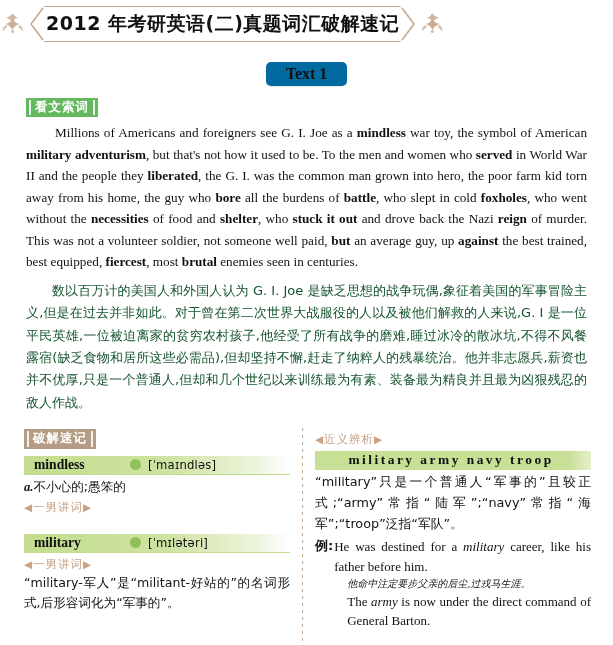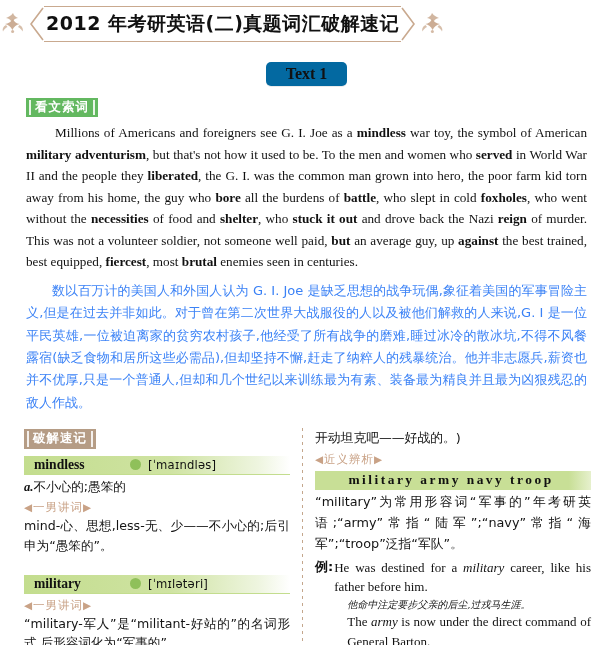--- a/index.html
+++ b/index.html
@@ -114,21 +114,21 @@
   }
   .en-para b { font-weight: bold; }
 
   .zh-para {
     margin: 7px 26px 0 26px;
     font-family: "DejaVu Sans", sans-serif;
     font-size: 13px;
     line-height: 1.72;
     text-align: justify;
     text-indent: 2em;
-    color: #3b82f6;
+    color: #14532d;
     letter-spacing: 0px;
   }
 
   
   .cols {
     display: flex;
     margin-top: 14px;
     padding: 0 22px 0 24px;
     box-sizing: border-box;
     position: relative;
@@ -341,21 +341,20 @@
         <span class="word-en">mindless</span>
         <span class="spk"></span>
         <span class="phon">[ˈmaɪndləs]</span>
       </div>
       <div class="word-def">
         <i>a.</i><span>不小心的;愚笨的</span>
       </div>
       <div>
         <span class="marker"><span class="tri">◀</span><span>一男讲词</span><span class="tri">▶</span></span>
       </div>
-      <div class="note">mind-心、思想,less-无、少——不小心的;后引申为“愚笨的”。</div>
     </div>
 
     <div class="gap"></div>
 
     <div>
       <div class="word-head">
         <span class="word-en">military</span>
         <span class="spk"></span>
         <span class="phon">[ˈmɪlətəri]</span>
       </div>
@@ -364,29 +363,28 @@
       </div>
       <div class="note">“military-军人”是“militant-好站的”的名词形式,后形容词化为“军事的”。</div>
     </div>
 
   </div>
 
   <div class="col-sep"></div>
 
   <div class="col-right">
 
-    <div class="r-line">开动坦克吧——好战的。)</div>
 
     <div>
       <span class="marker"><span class="tri">◀</span><span>近义辨析</span><span class="tri">▶</span></span>
     </div>
 
     <div class="cmp-bar">military  army  navy  troop</div>
 
-    <div class="cmp-txt">“military”为常用形容词“军事的”年考研英语;“army”常指“陆军”;“navy”常指“海军”;“troop”泛指“军队”。</div>
+    <div class="cmp-txt">“military”只是一个普通人“军事的”且较正式;“army”常指“陆军”;“navy”常指“海军”;“troop”泛指“军队”。</div>
 
     <div class="ex-block">
       <span class="ex-label">例:</span>
       <span class="ex-body">
         <div class="ex-en" id="ex0en"><span>He was destined for a </span><i>military</i><span> career, like his father before him.</span></div>
         <div class="ex-zh ex-indent">他命中注定要步父亲的后尘,过戎马生涯。</div>
         <div class="ex-en ex-indent" id="ex1en"><span>The </span><i>army</i><span> is now under the direct command of General Barton.</span></div>
 
       </span>
     </div>

